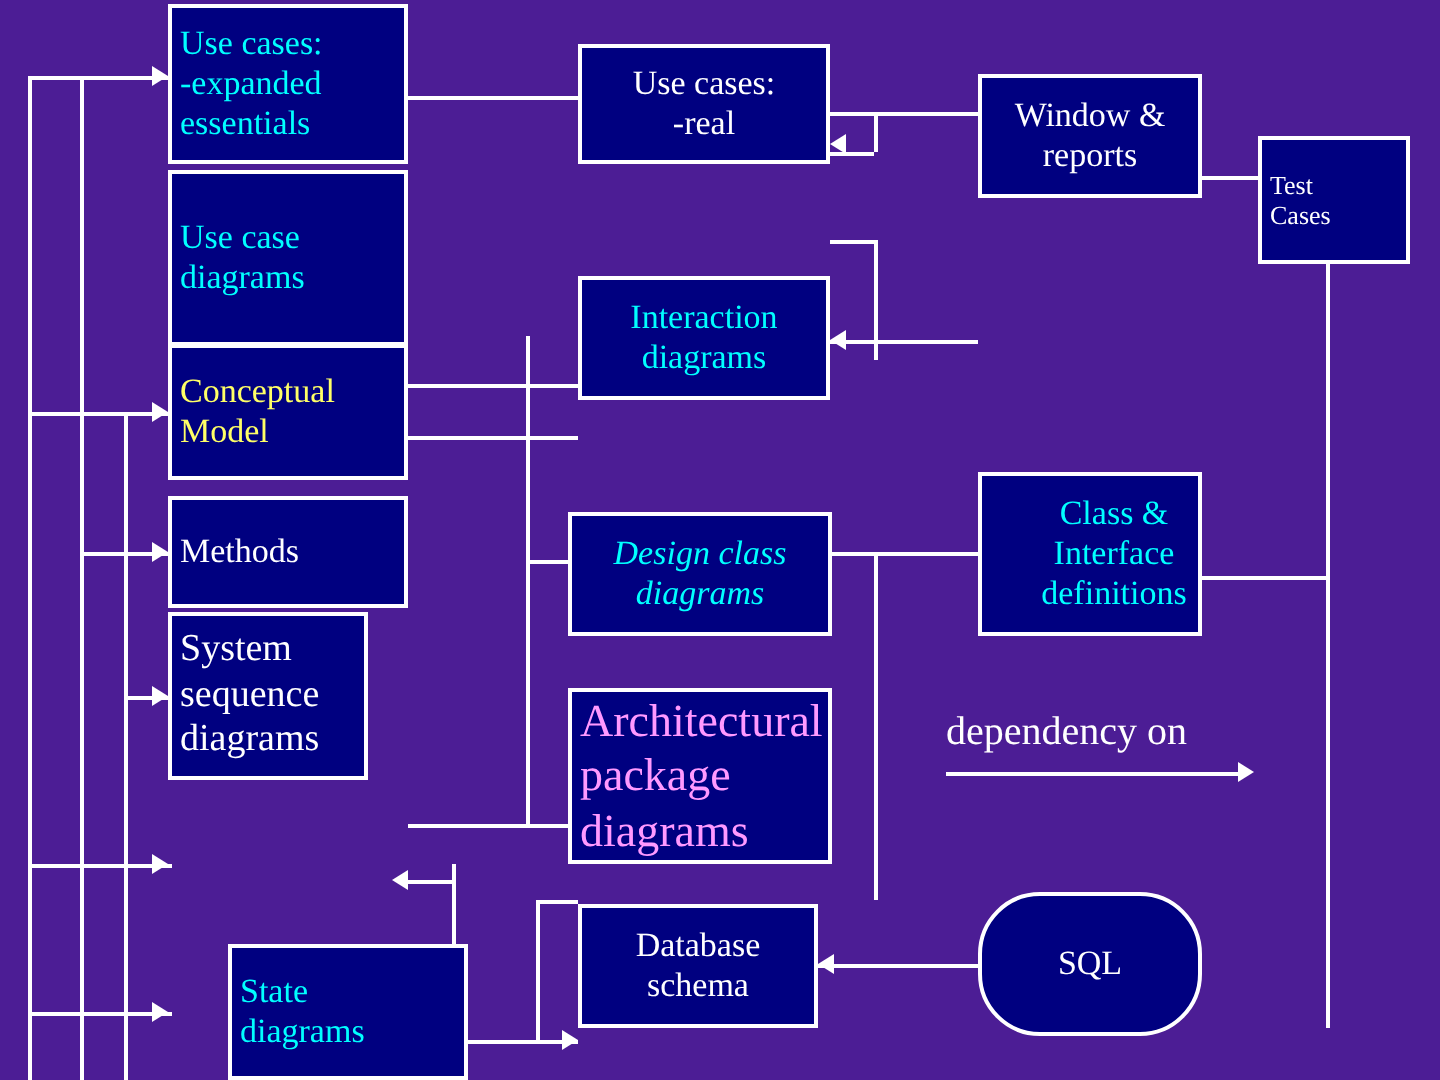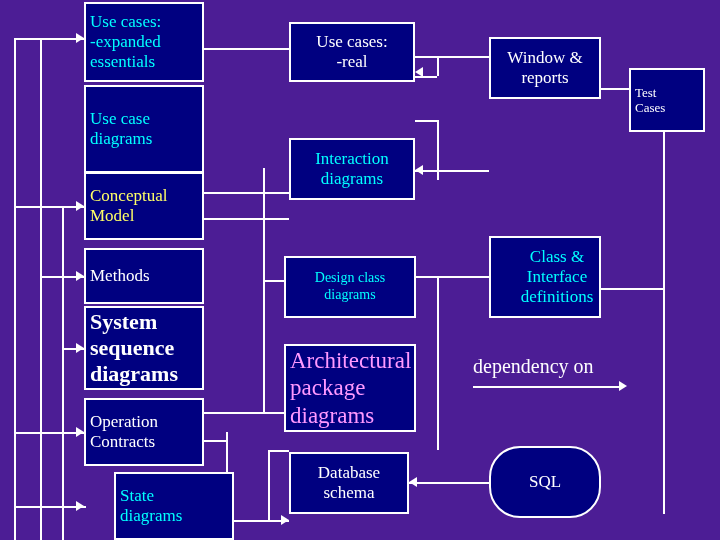--- a/index.html
+++ b/index.html
@@ -134,39 +134,36 @@
 
 
   <div class="box left" style="left:84px;top:172px;width:120px;height:68px;font-size:17px;">
     <div class="txt c-yellow">Conceptual<br>Model</div>
   </div>
 
   <div class="box left" style="left:84px;top:248px;width:120px;height:56px;font-size:17px;">
     <div class="txt c-white">Methods</div>
   </div>
 
-  <div class="box center" style="left:284px;top:256px;width:132px;height:62px;font-size:14px;">
+  <div class="box center" style="left:284px;top:256px;width:132px;height:62px;font-size:17px;font-style:italic;">
     <div class="txt c-cyan">Design class<br>diagrams</div>
   </div>
 
   <div class="box center" style="left:489px;top:236px;width:112px;height:82px;font-size:17px;padding-left:24px;">
     <div class="txt c-cyan">Class &amp;<br>Interface<br>definitions</div>
   </div>
 
-  <div class="box left" style="left:84px;top:306px;width:120px;height:84px;font-size:22px;font-weight:bold;">
+  <div class="box left" style="left:84px;top:306px;width:100px;height:84px;font-size:19px;">
     <div class="txt c-white">System<br>sequence<br>diagrams</div>
   </div>
 
   <div class="box left" style="left:284px;top:344px;width:132px;height:88px;font-size:23px;">
     <div class="txt c-pink">Architectural<br>package<br>diagrams</div>
   </div>
 
-  <div class="box left" style="left:84px;top:398px;width:120px;height:68px;font-size:17px;">
-    <div class="txt c-white">Operation<br>Contracts</div>
-  </div>
 
   <div class="box center" style="left:289px;top:452px;width:120px;height:62px;font-size:17px;">
     <div class="txt c-white">Database<br>schema</div>
   </div>
 
   <div class="box center" style="left:489px;top:446px;width:112px;height:72px;font-size:17px;border-radius:31px;">
     <div class="txt c-white">SQL</div>
   </div>
 
   <div class="box left" style="left:84px;top:472px;width:120px;height:68px;font-size:17px;margin-left:30px;">

